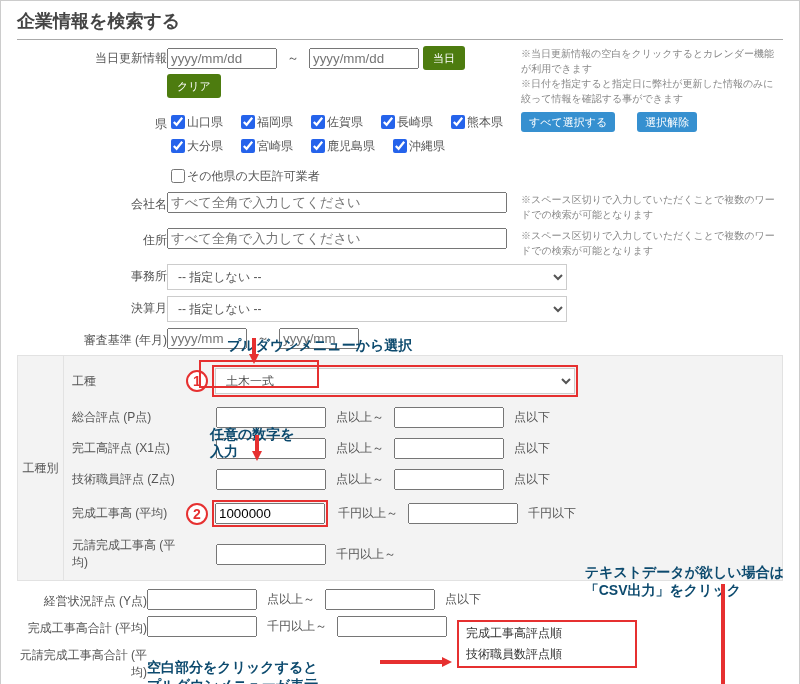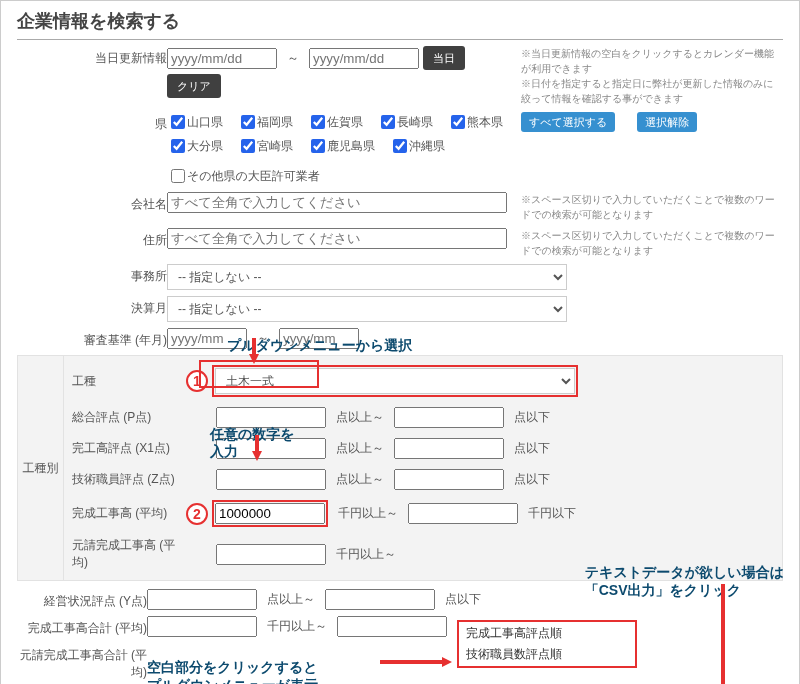--- a/index.html
+++ b/index.html
@@ -33,21 +33,21 @@
     font-size: 12px;
     width: 400px;
     background: #fff;
   }
   select.sel.wide { width: 370px; }
   .btn {
     display: inline-flex;
     align-items: center;
     justify-content: center;
     padding: 4px 10px;
-    background: #404040;
+    background: #4d7c0f;
     color: #fff;
     border-radius: 3px;
     font-size: 11px;
     border: none;
     cursor: pointer;
     height: 24px;
   }
   .btn-blue { background: #3690d0; height: 20px; font-size: 11px; padding: 2px 8px; }
   .cbx { display: inline-flex; align-items: center; margin-right: 10px; }
   .cbx input { accent-color: #2563eb; width: 14px; height: 14px; margin-right: 2px; }

